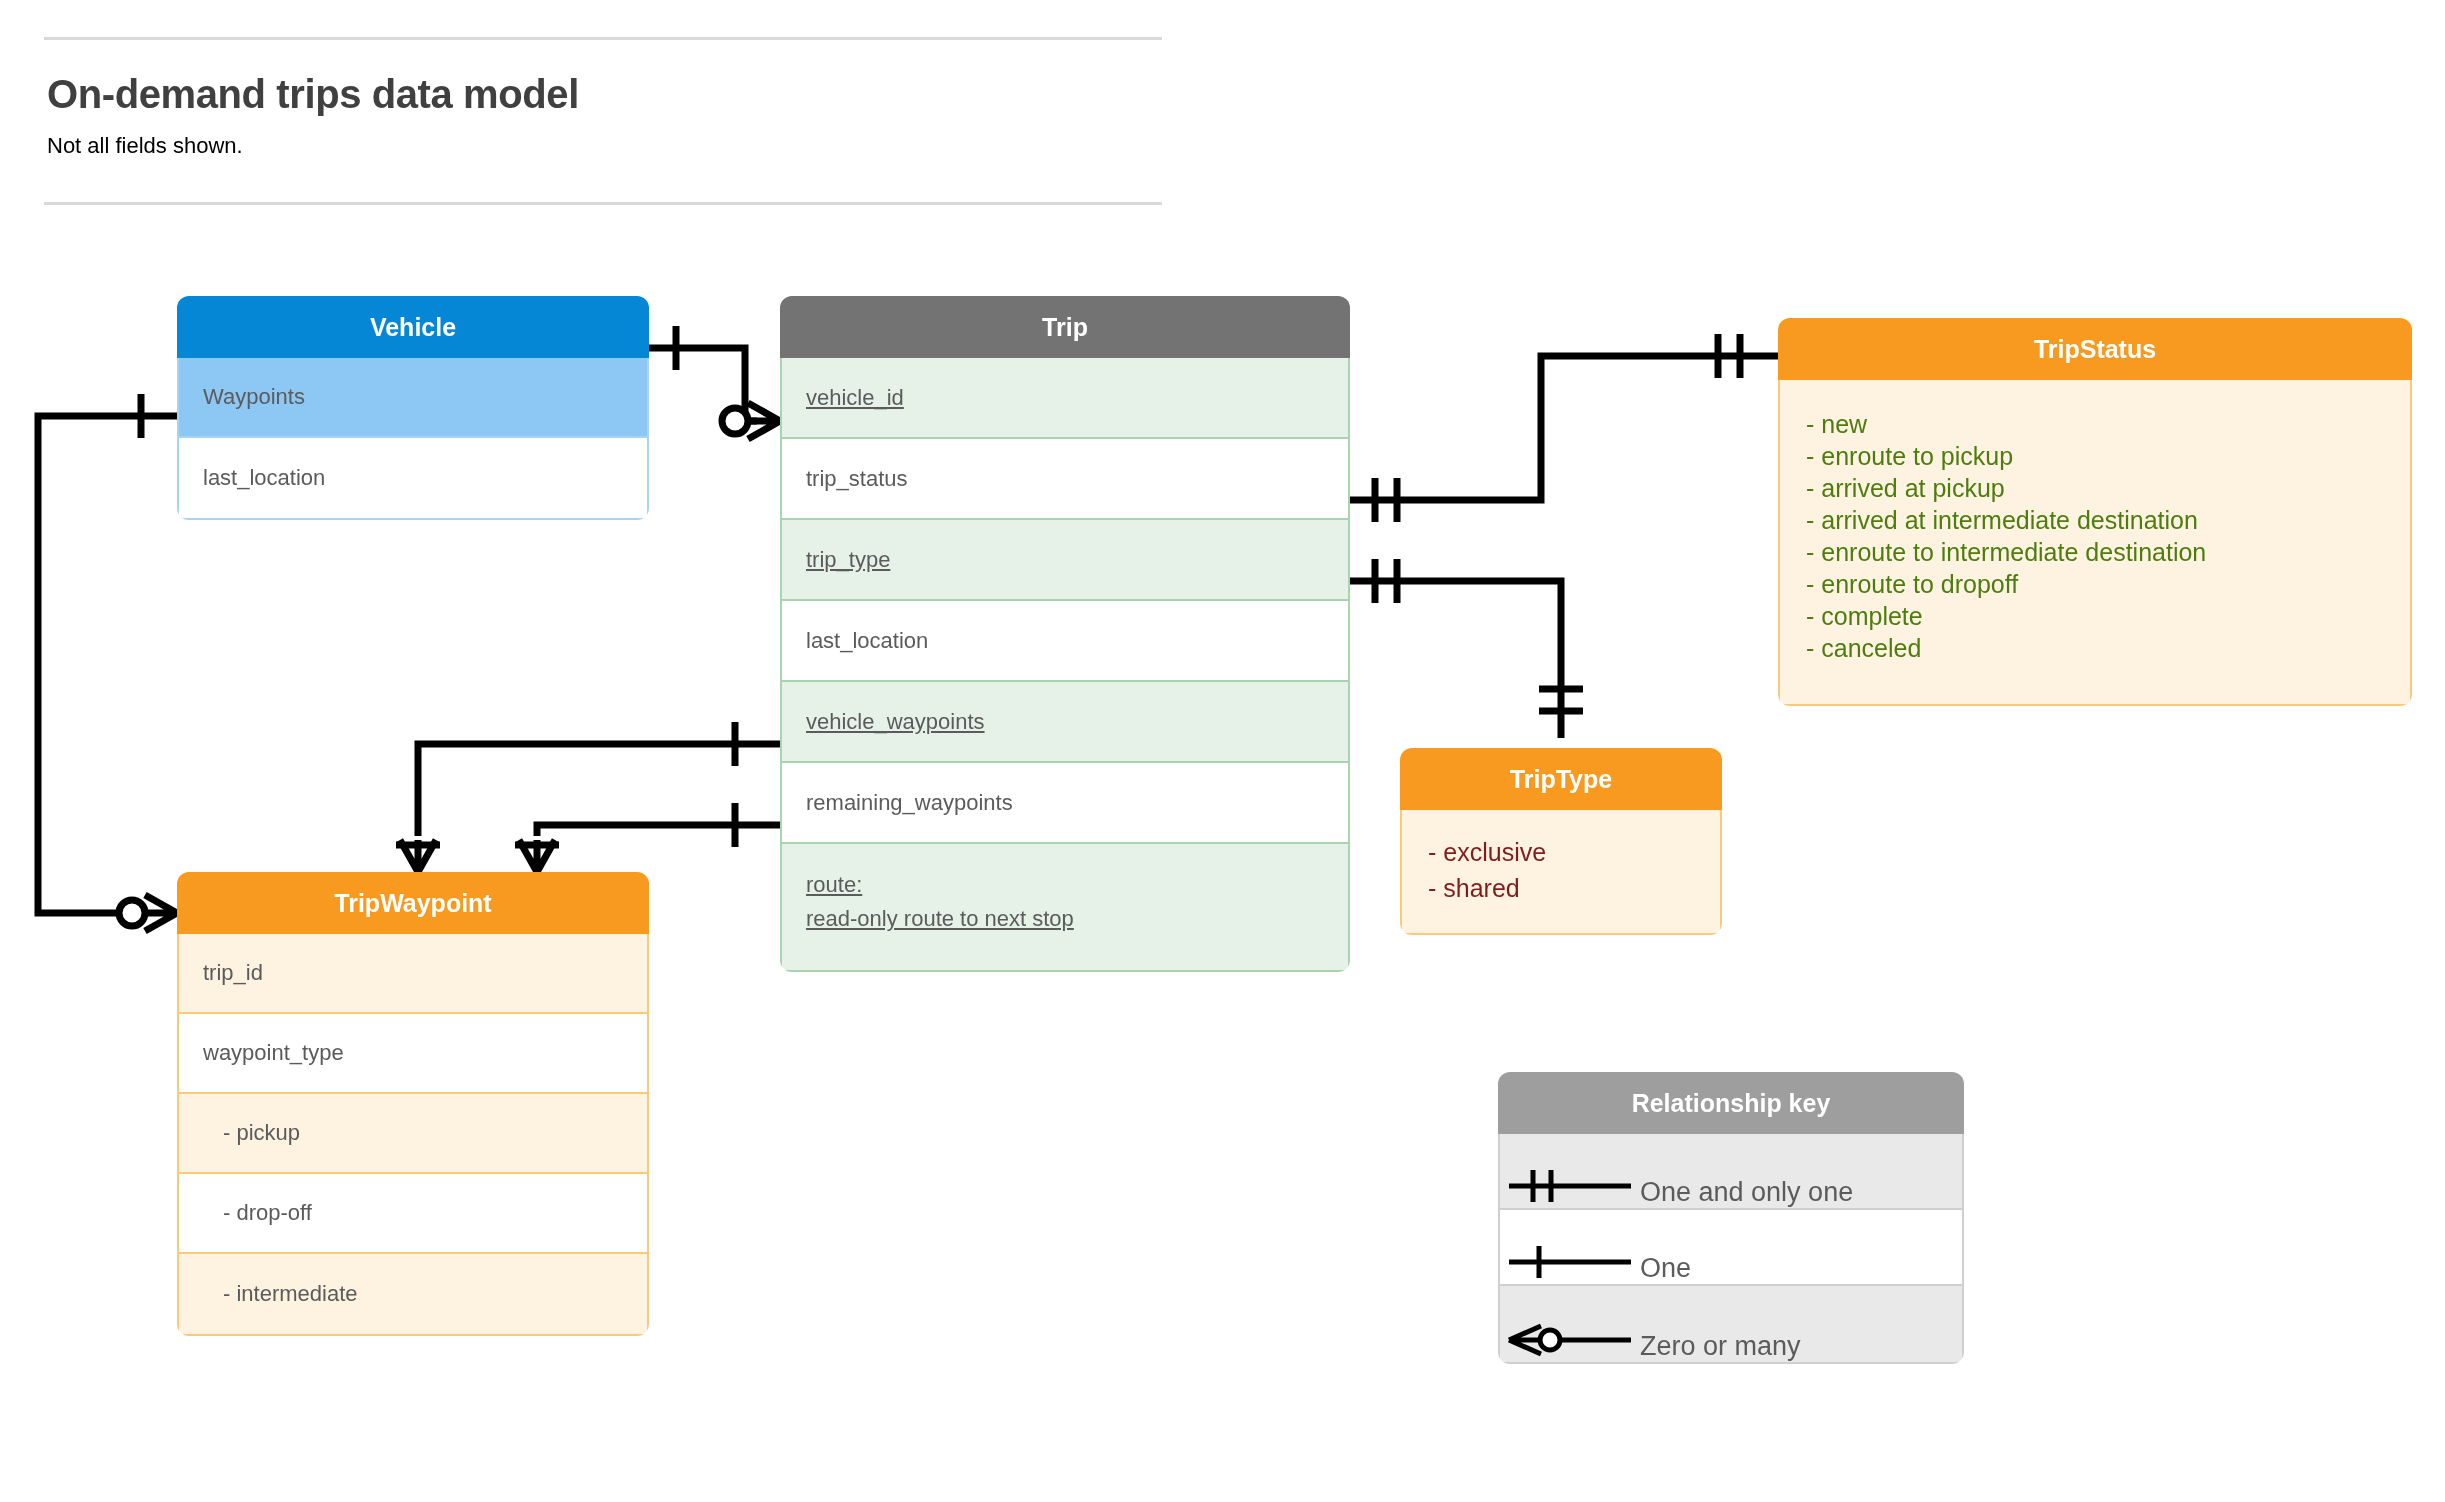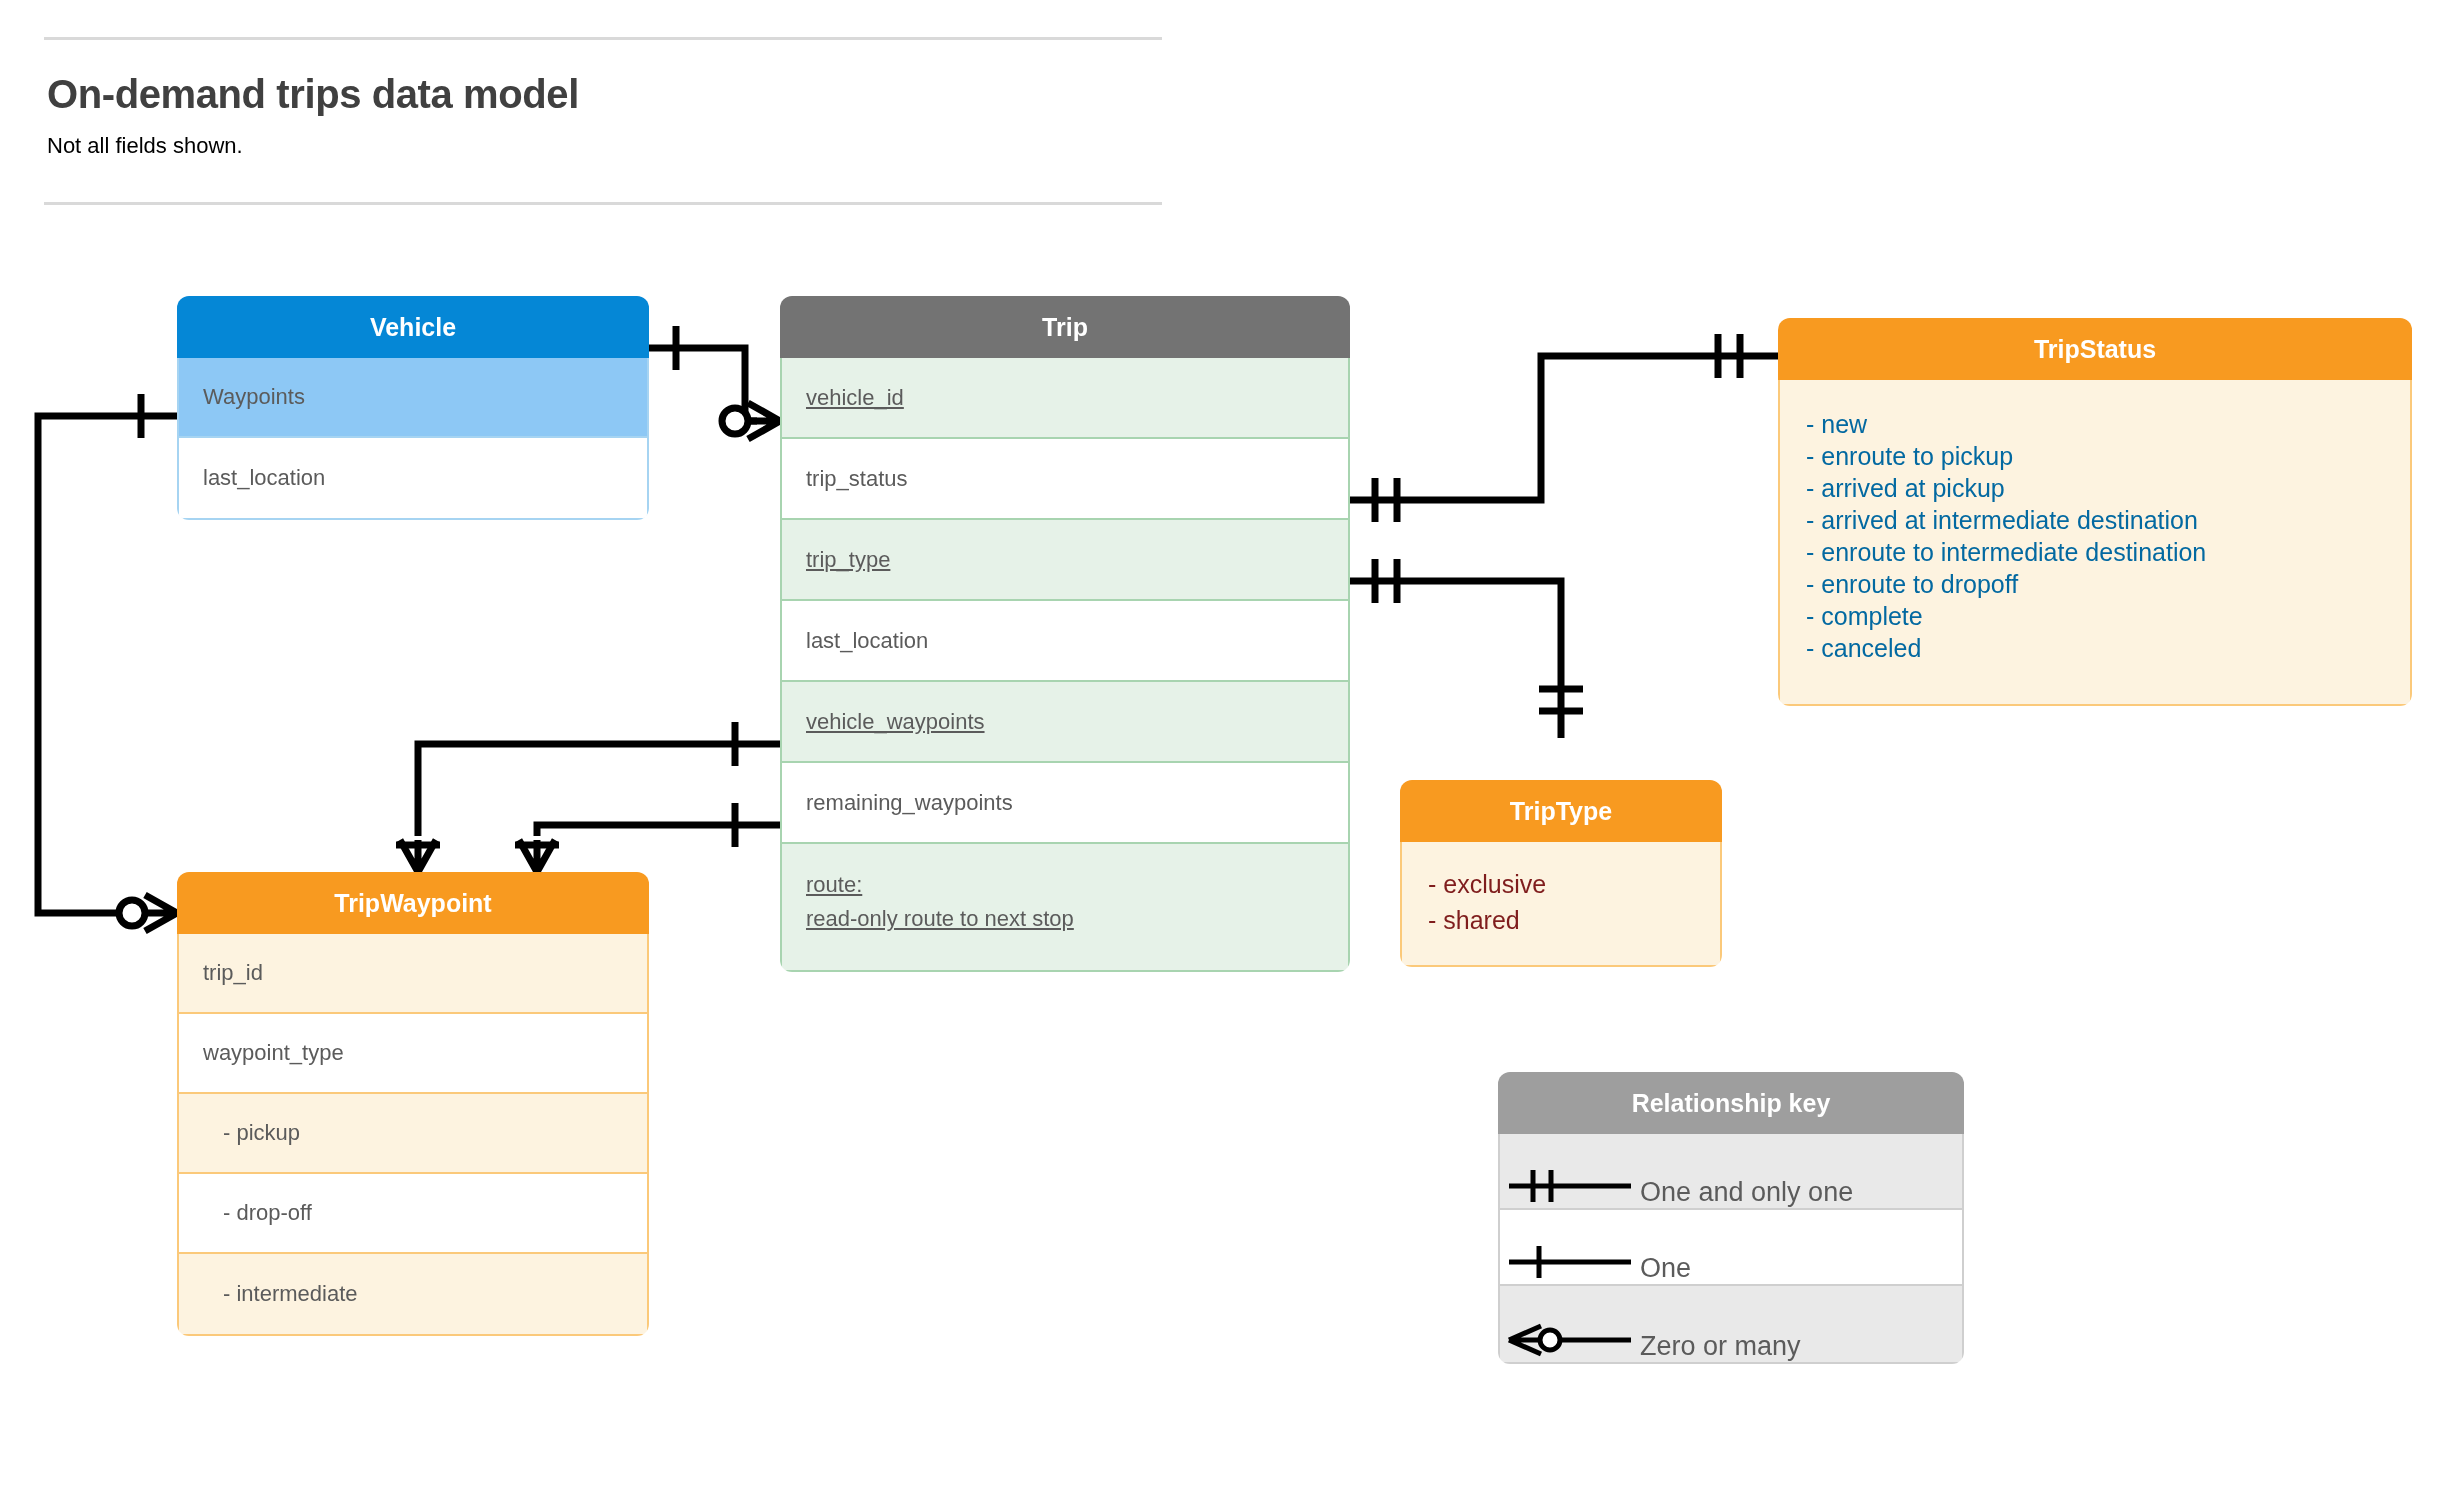--- a/index.html
+++ b/index.html
@@ -115,38 +115,38 @@
 
   
   #entity-tripwaypoint { left: 177px; top: 872px; width: 472px; }
   #entity-tripwaypoint .entity-header { background: #f89a20; height: 62px; line-height: 62px; }
   #entity-tripwaypoint .entity-body { border-color: #fbc97a; background: #ffffff; }
   #entity-tripwaypoint .field { height: 80px; border-bottom-color: #fbc97a; }
   #entity-tripwaypoint .field.alt { background: #fdf3e0; }
   #entity-tripwaypoint .field.indent { padding-left: 44px; }
 
   
-  #entity-triptype { left: 1400px; top: 780px; width: 322px; }
+  #entity-triptype { left: 1400px; top: 748px; width: 322px; }
   #entity-triptype .entity-header { background: #f89a20; height: 62px; line-height: 62px; }
   #entity-triptype .entity-body {
     border-color: #fbc97a;
     background: #fdf3e0;
     padding: 24px 26px 26px 26px;
   }
   #entity-triptype .enum-item { font-size: 25px; color: #7f1d1d; line-height: 1.45; }
 
   
   #entity-tripstatus { left: 1778px; top: 318px; width: 634px; }
   #entity-tripstatus .entity-header { background: #f89a20; height: 62px; line-height: 62px; }
   #entity-tripstatus .entity-body {
     border-color: #fbc97a;
     background: #fdf3e0;
     padding: 28px 26px 40px 26px;
   }
-  #entity-tripstatus .enum-item { font-size: 25px; color: #0369a1; line-height: 1.28; }
+  #entity-tripstatus .enum-item { font-size: 25px; color: #4d7c0f; line-height: 1.28; }
 
   
   #legend {
     position: absolute;
     left: 1498px;
     top: 1072px;
     width: 466px;
     border-radius: 12px;
     overflow: hidden;
   }

